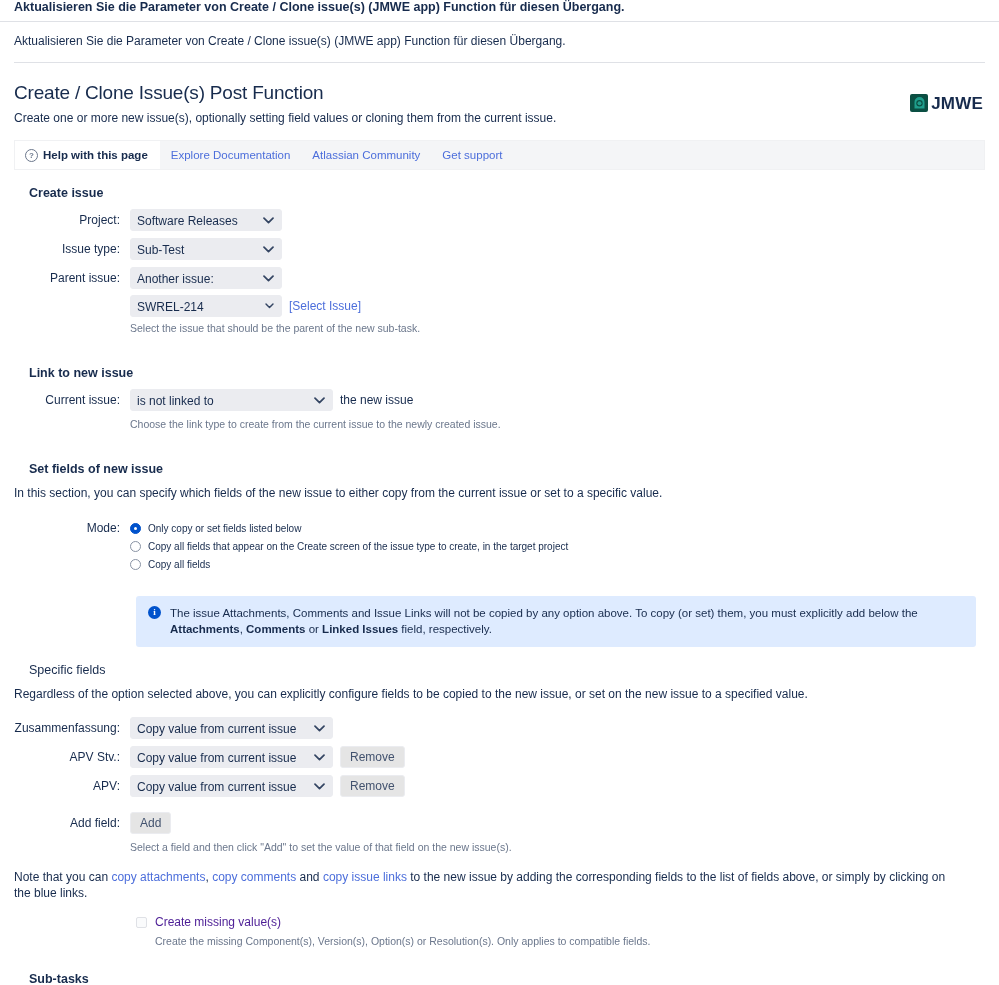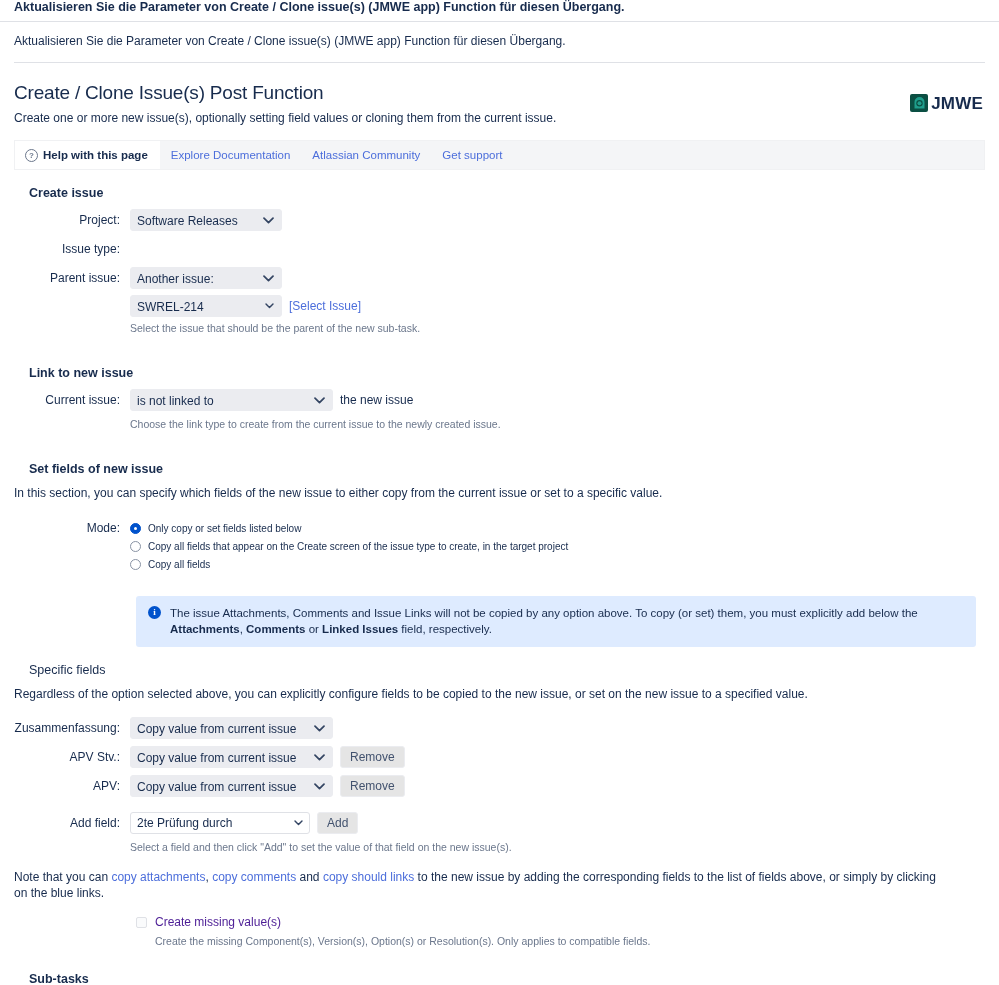--- a/index.html
+++ b/index.html
@@ -401,20 +401,30 @@
           <svg width="11" height="7" viewBox="0 0 11 7">
               <path d="M1 1.2 L5.5 5.6 L10 1.2" stroke="#344563" stroke-width="1.7" fill="none" stroke-linecap="round" stroke-linejoin="round"></path>
             </svg>
         </span>
       </div>
     </div>
   </div>
 
   <div class="row">
     <div class="lbl">Issue type:</div>
+    <div class="ctl">
+      <div class="sel">
+        <div class="sel-box sel-w1">Sub-Test</div>
+        <span class="chev">
+          <svg width="11" height="7" viewBox="0 0 11 7">
+              <path d="M1 1.2 L5.5 5.6 L10 1.2" stroke="#344563" stroke-width="1.7" fill="none" stroke-linecap="round" stroke-linejoin="round"></path>
+            </svg>
+        </span>
+      </div>
+    </div>
   </div>
 
   <div class="row">
     <div class="lbl">Parent issue:</div>
     <div class="ctl" style="flex-direction:column; align-items:flex-start; gap:6px;">
       <div class="sel">
         <div class="sel-box sel-w1">Another issue:</div>
         <span class="chev">
           <svg width="11" height="7" viewBox="0 0 11 7">
               <path d="M1 1.2 L5.5 5.6 L10 1.2" stroke="#344563" stroke-width="1.7" fill="none" stroke-linecap="round" stroke-linejoin="round"></path>
@@ -540,38 +550,30 @@
       <button class="btn">Remove</button>
     </div>
   </div>
 
   <div class="spacer-sm"></div>
 
   <div class="row">
     <div class="lbl">Add field:</div>
     <div class="ctl" style="flex-direction:column; align-items:flex-start; gap:4px;">
       <div style="display:flex; align-items:center; gap:7px;">
-        <div class="nsel">
-          <div class="nsel-box">2te Prüfung durch</div>
-          <span class="nchev">
-            <svg width="9" height="6" viewBox="0 0 9 6">
-                <path d="M1 1 L4.5 4.6 L8 1" stroke="#344563" stroke-width="1.4" fill="none" stroke-linecap="round" stroke-linejoin="round"></path>
-              </svg>
-          </span>
-        </div>
         <button class="btn">Add</button>
       </div>
       <div class="hint">Select a field and then click "Add" to set the value of that field on the new issue(s).</div>
     </div>
   </div>
 
   <div class="spacer-sm"></div>
 
   <div class="indent desc" style="margin-right:36px;">
-    <span>Note that you can </span><a class="inline-link">copy attachments</a><span>,  </span><a class="inline-link">copy comments</a><span> and  </span><a class="inline-link">copy should links</a><span> to the new issue by adding the corresponding fields to the list of fields above, or simply by clicking on the blue links.</span>
+    <span>Note that you can </span><a class="inline-link">copy attachments</a><span>,  </span><a class="inline-link">copy comments</a><span> and  </span><a class="inline-link">copy issue links</a><span> to the new issue by adding the corresponding fields to the list of fields above, or simply by clicking on the blue links.</span>
   </div>
 
   <div style="height:12px;"></div>
 
   <div class="indent">
     <div class="cb-row">
       <span class="cb disabled"></span>
       <span class="cb-lbl disabled">Create missing value(s)</span>
     </div>
     <div class="hint" style="margin-left:19px; margin-top:3px;">Create the missing Component(s), Version(s), Option(s) or Resolution(s). Only applies to compatible fields.</div>

